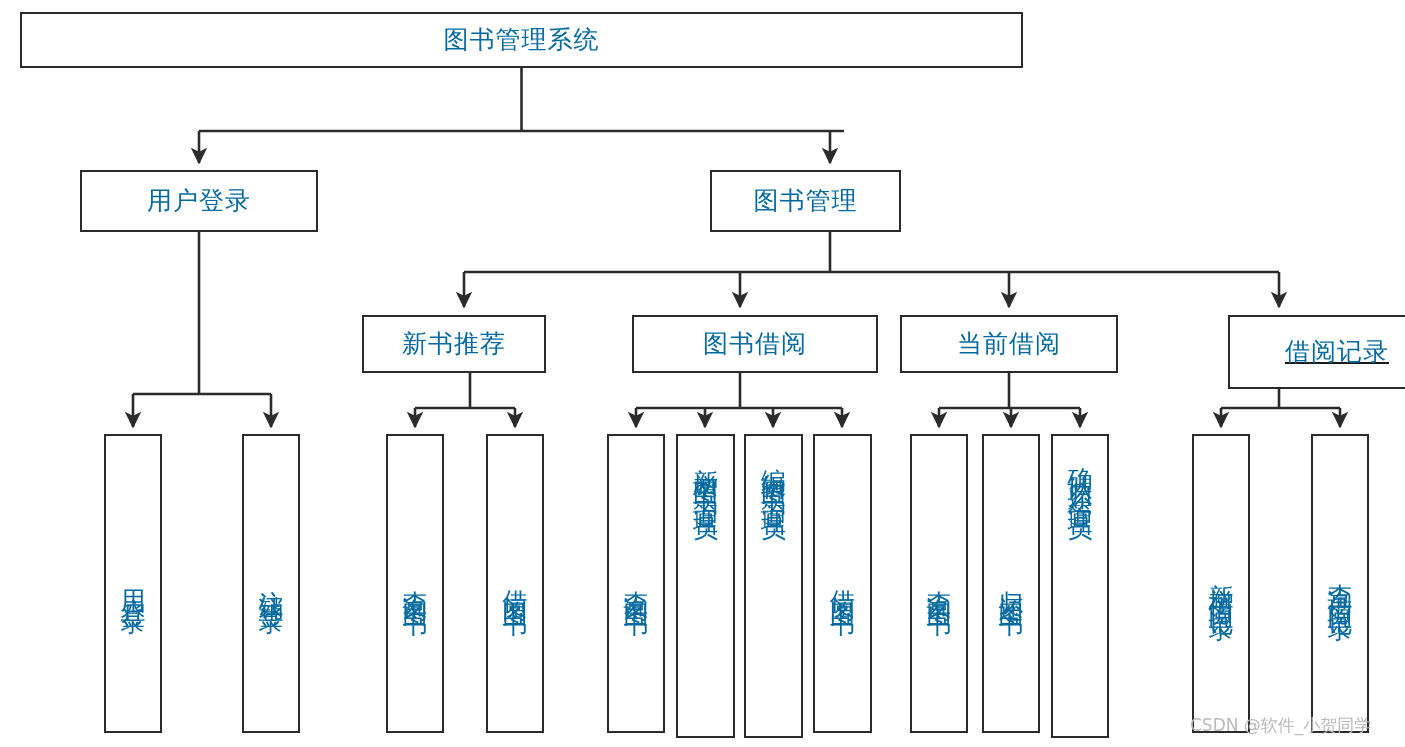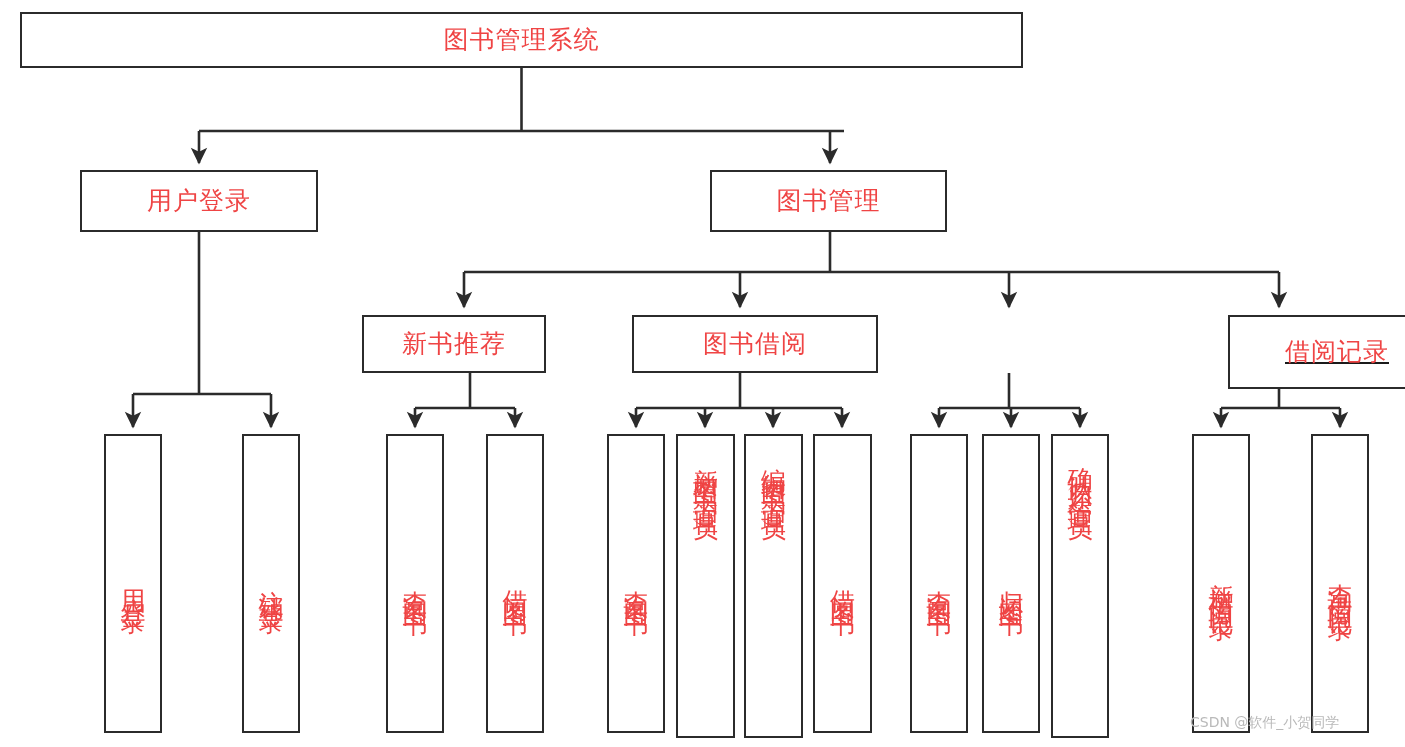--- a/index.html
+++ b/index.html
@@ -33,21 +33,21 @@
     background: #ffffff;
     display: flex;
     align-items: center;
     justify-content: center;
     color: #1a1a1a;
   }
   .node .label {
     display: block;
     text-align: center;
     line-height: 1.18;
-    color: #ef4444;
+    color: #0369a1;
   }
   
   .node.horiz .label {
     font-size: 25px;
     letter-spacing: 1px;
     white-space: nowrap;
   }
   .node.root .label {
     font-size: 25px;
   }
@@ -66,21 +66,21 @@
     white-space: nowrap;
     text-align: left;
   }
   .node.leaf.tall-center {
     align-items: center;
     padding-top: 0;
   }
   .watermark {
     position: absolute;
     color: #b9b9b9;
-    font-size: 14px;
+    font-size: 17px;
     white-space: nowrap;
     font-family: "DejaVu Sans", "Liberation Sans", sans-serif;
   }
 </style>
 </head>
 <body>
 
 <div id="canvas">
 
   <svg id="wires" viewBox="0 0 1405 747" width="1405" height="747" aria-hidden="true">
@@ -133,30 +133,33 @@
     </g>
   </svg>
 
   <div class="node horiz root" style="left:20px; top:12px; width:1003px; height:56px;">
     <span class="label">图书管理系统</span>
   </div>
 
   <div class="node horiz" style="left:80px; top:170px; width:238px; height:62px;">
     <span class="label">用户登录</span>
   </div>
-  <div class="node horiz" style="left:710px; top:170px; width:237px; height:62px;">
+  <div class="node horiz" style="left:710px; top:170px; width:191px; height:62px;">
     <span class="label">图书管理</span>
   </div>
 
   <div class="node horiz" style="left:362px; top:315px; width:184px; height:58px;">
     <span class="label">新书推荐</span>
   </div>
   <div class="node horiz" style="left:632px; top:315px; width:246px; height:58px;">
     <span class="label">图书借阅</span>
   </div>
+  <div class="node horiz" style="left:900px; top:315px; width:218px; height:58px;">
+    <span class="label">当前借阅</span>
+  </div>
   <div class="node horiz" style="left:1228px; top:315px; width:218px; height:74px;text-decoration:underline;">
     <span class="label">借阅记录</span>
   </div>
 
   <div class="node leaf tall-center" style="left:104px; top:434px; width:58px; height:299px;">
     <span class="label">用户登录</span>
   </div>
   <div class="node leaf tall-center" style="left:242px; top:434px; width:58px; height:299px;">
     <span class="label">注销登录</span>
   </div>

